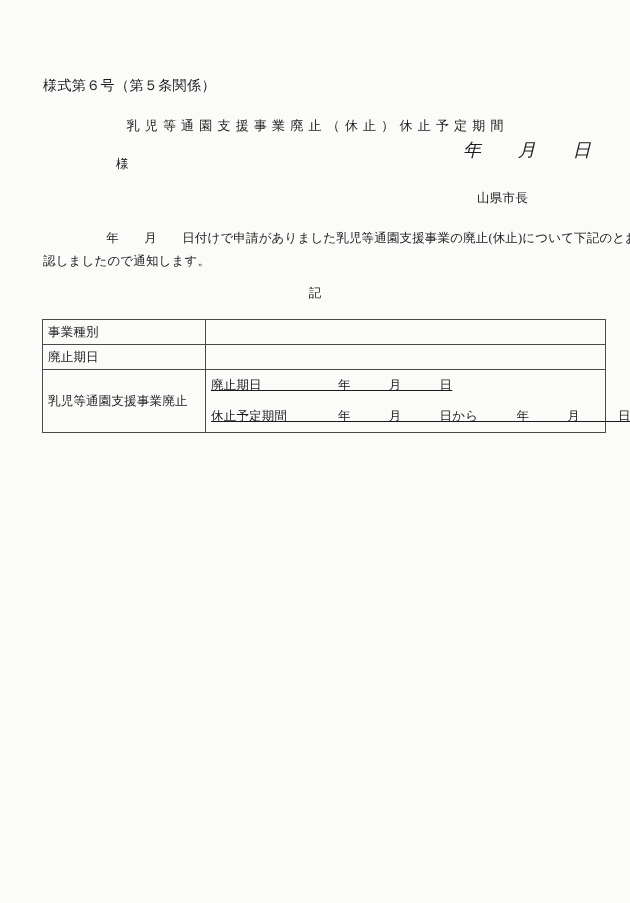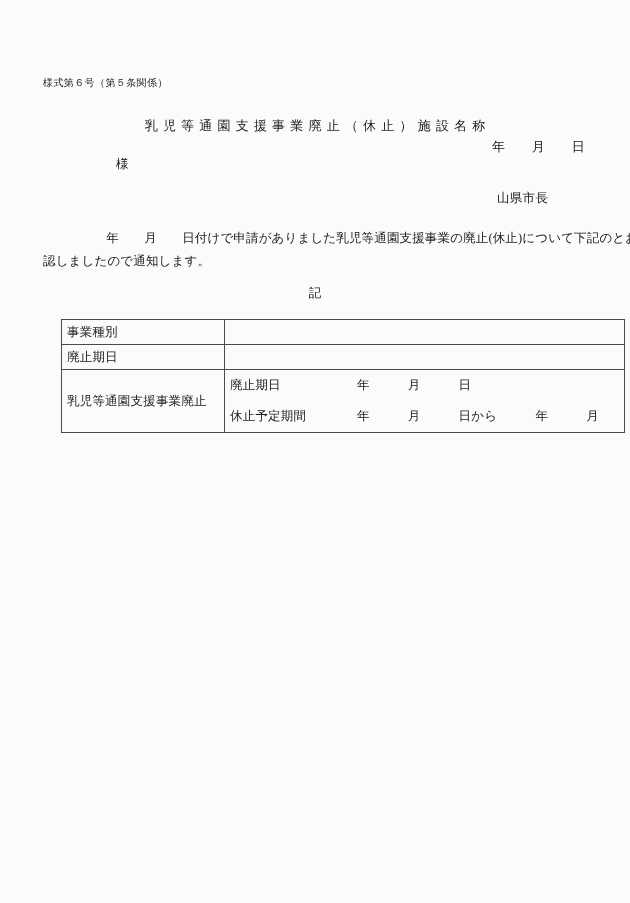--- a/index.html
+++ b/index.html
@@ -23,21 +23,21 @@
     width: 630px;
     height: 903px;
     box-sizing: border-box;
   }
 
   
   .form-no {
     position: absolute;
     left: 43px;
     top: 75px;
-    font-size: 10px;
+    font-size: 14px;
     line-height: 1.5;
     letter-spacing: 0.4px;
     white-space: nowrap;
   }
 
   
   .doc-title {
     position: absolute;
     left: 0;
     right: 0;
@@ -46,45 +46,45 @@
     font-size: 13px;
     letter-spacing: 5.2px;
     text-indent: 5.2px;
     line-height: 1.4;
     white-space: nowrap;
   }
 
   
   .date-line {
     position: absolute;
-    right: 45px;
+    right: 39px;
     top: 138px;
-    font-size: 13px;
+    font-size: 18px;
     letter-spacing: 0.3px;
     white-space: pre;
+    font-style: italic;
   }
 
   
   .addressee {
     position: absolute;
     left: 116px;
     top: 156px;
     font-size: 12.5px;
     white-space: pre;
   }
 
   
   .issuer {
     position: absolute;
     left: 477px;
     top: 190px;
     font-size: 12.5px;
     letter-spacing: 0.3px;
     white-space: nowrap;
-    margin-left: 20px;
   }
 
   
   .body-text {
     position: absolute;
     left: 43px;
     top: 227px;
     width: 543px;
     font-size: 12.5px;
     line-height: 1.85;
@@ -106,56 +106,56 @@
 
   
   .form-table {
     position: absolute;
     left: 42px;
     top: 319px;
     width: 543px;
     border-collapse: collapse;
     table-layout: fixed;
     font-size: 12.5px;
-    margin-left: 19px;
   }
   .form-table td {
     border: 1px solid #4a4a4a;
     padding: 0 5px;
     vertical-align: middle;
     letter-spacing: 0.2px;
   }
   .form-table .label-cell {
     width: 152px;
     height: 24px;
   }
   .form-table .value-cell {
     width: 389px;
   }
   .form-table tr.tall .label-cell {
     height: 62px;
   }
   .form-table td.stacked {
     padding: 0;
+    text-decoration: underline;
   }
   .stacked .sub-line {
     padding: 0 5px;
     height: 31px;
     line-height: 31px;
     white-space: pre;
   }
 </style>
 </head>
 <body>
 
 <div class="page">
 
   <div class="form-no">様式第６号（第５条関係）</div>
 
-  <div class="doc-title">乳児等通園支援事業廃止（休止）施設名称</div>
+  <div class="doc-title">乳児等通園支援事業廃止（休止）休止予定期間</div>
 
   <div class="date-line">年　　月　　日</div>
 
   <div class="addressee">様</div>
 
   <div class="issuer">山県市長</div>
 
   <div class="body-text">
     <div class="line">　　　　　年　　月　　日付けで申請がありました乳児等通園支援事業の廃止(休止)について下記のとおり承</div>
     <div class="line">認しましたので通知します。</div>

